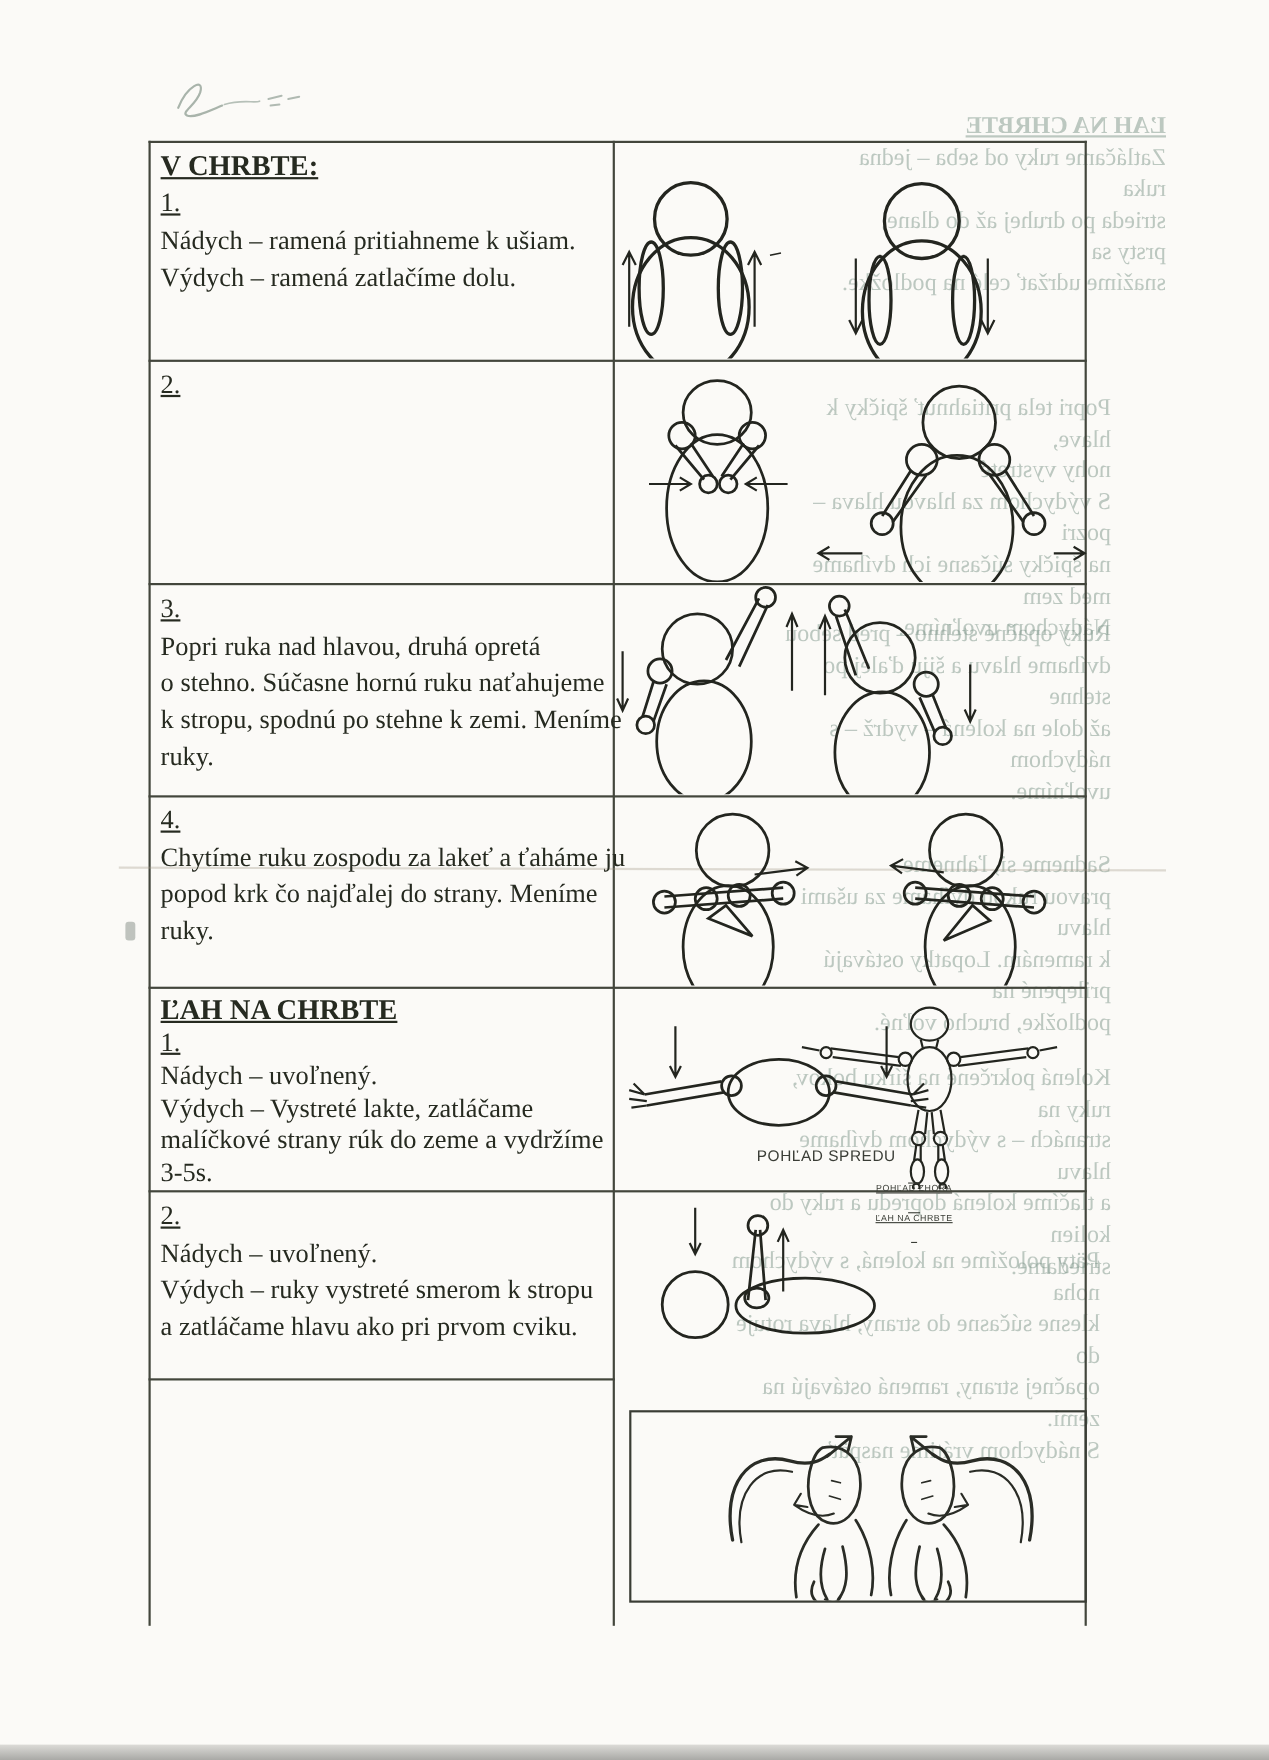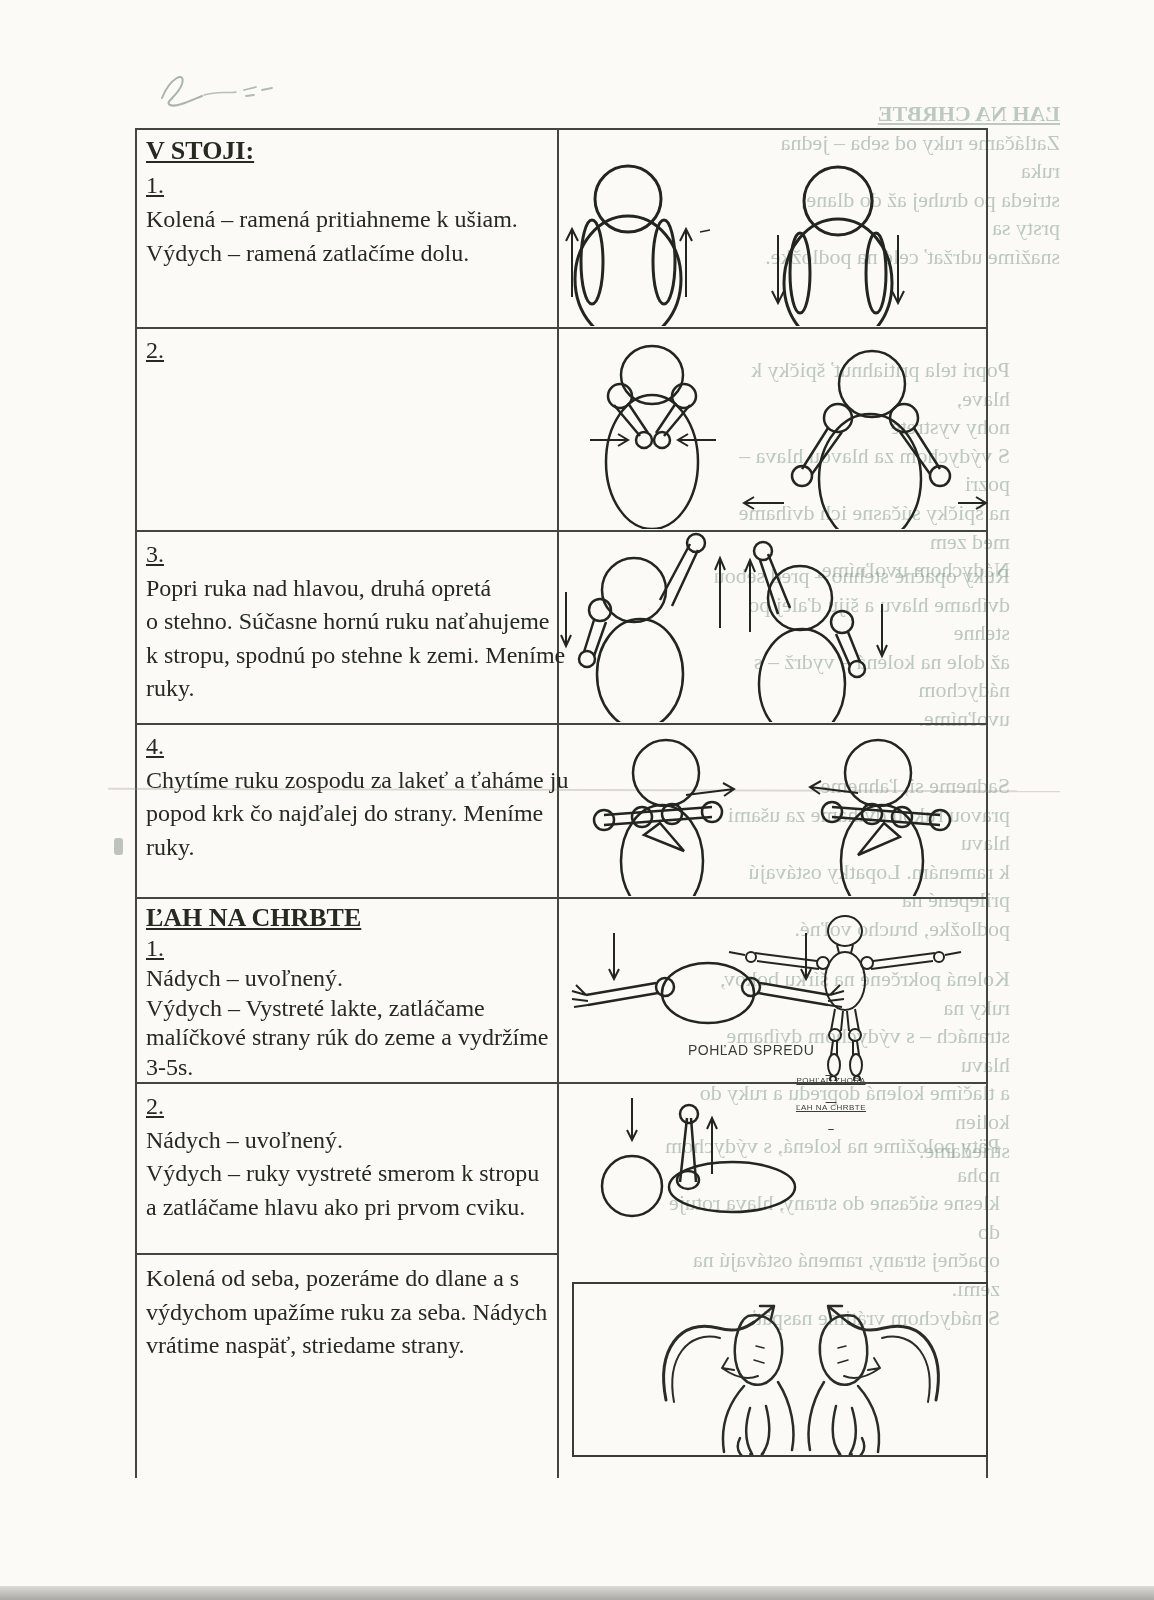--- a/index.html
+++ b/index.html
@@ -90,23 +90,23 @@
   <div class="hline" style="left:135px;top:1253px;width:424px;"></div>
   <div class="vline" style="left:135px;top:128px;height:1350px;"></div>
   <div class="vline" style="left:557px;top:128px;height:1350px;"></div>
   <div class="vline" style="left:986px;top:128px;height:1350px;"></div>
 
   <div class="crease"></div>
   <div class="edge-mark"></div>
   <div class="bottom-band"></div>
 
   <div class="cell-text" style="left:146px;top:133px;">
-    <div class="sec">V STOJI:</div>
+    <div class="sec">V CHRBTE:</div>
     <div class="num">1.</div>
-    <div class="body">Kolená – ramená pritiahneme k ušiam.
+    <div class="body">Nádych – ramená pritiahneme k ušiam.
 Výdych – ramená zatlačíme dolu.</div>
   </div>
   <div class="cell-text" style="left:146px;top:334px;">
     <div class="num">2.</div>
   </div>
   <div class="cell-text" style="left:146px;top:538px;">
     <div class="num">3.</div>
     <div class="body">Popri ruka nad hlavou, druhá opretá
 o stehno. Súčasne hornú ruku naťahujeme
 k stropu, spodnú po stehne k zemi. Meníme
@@ -126,23 +126,20 @@
 malíčkové strany rúk do zeme a vydržíme
 3-5s.</div>
   </div>
   <div class="cell-text" style="left:146px;top:1090px;">
     <div class="num">2.</div>
     <div class="body">Nádych – uvoľnený.
 Výdych – ruky vystreté smerom k stropu
 a zatláčame hlavu ako pri prvom cviku.</div>
   </div>
   <div class="cell-text" style="left:146px;top:1262px;">
-    <div class="body">Kolená od seba, pozeráme do dlane a s
-výdychom upažíme ruku za seba. Nádych
-vrátime naspäť, striedame strany.</div>
   </div>
 
   <svg class="figure-svg" style="top:129px;" width="428" height="197" viewBox="0 0 428 197">
     <g stroke="#23251f" fill="none" stroke-width="3">
       <circle cx="68" cy="70" r="33"></circle>
       <ellipse cx="68" cy="150" rx="53" ry="63"></ellipse>
       <ellipse cx="32" cy="133" rx="11" ry="42"></ellipse>
       <ellipse cx="104" cy="133" rx="11" ry="42"></ellipse>
       <path stroke-width="2" d="M12,168 L12,100 M6,112 L12,100 L18,112"></path>
       <path stroke-width="2" d="M126,168 L126,100 M120,112 L126,100 L132,112"></path>

